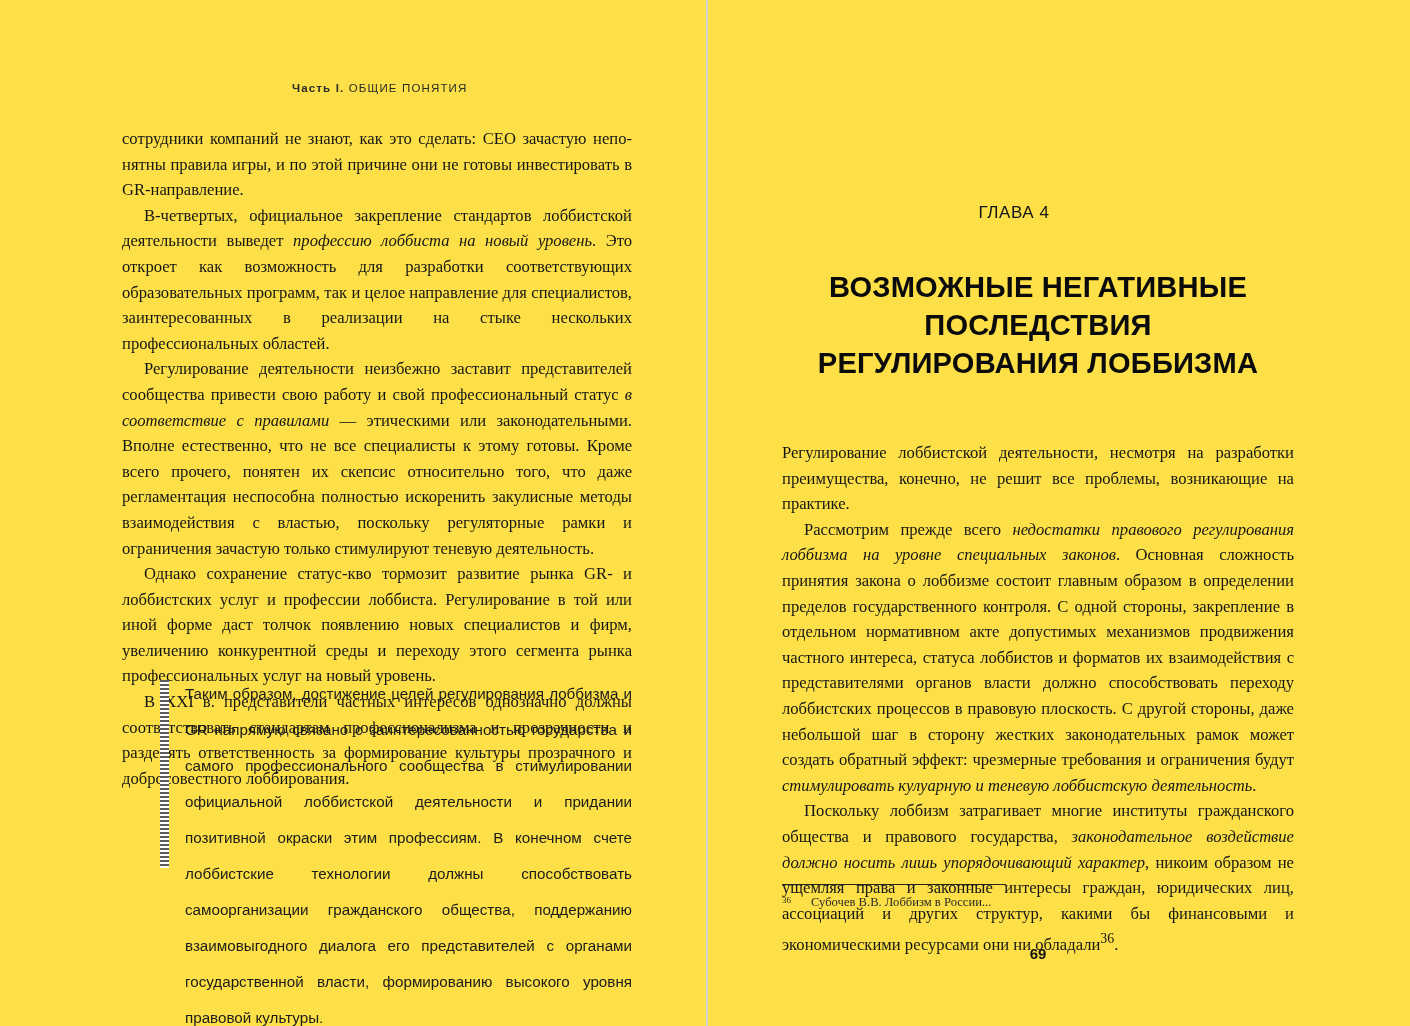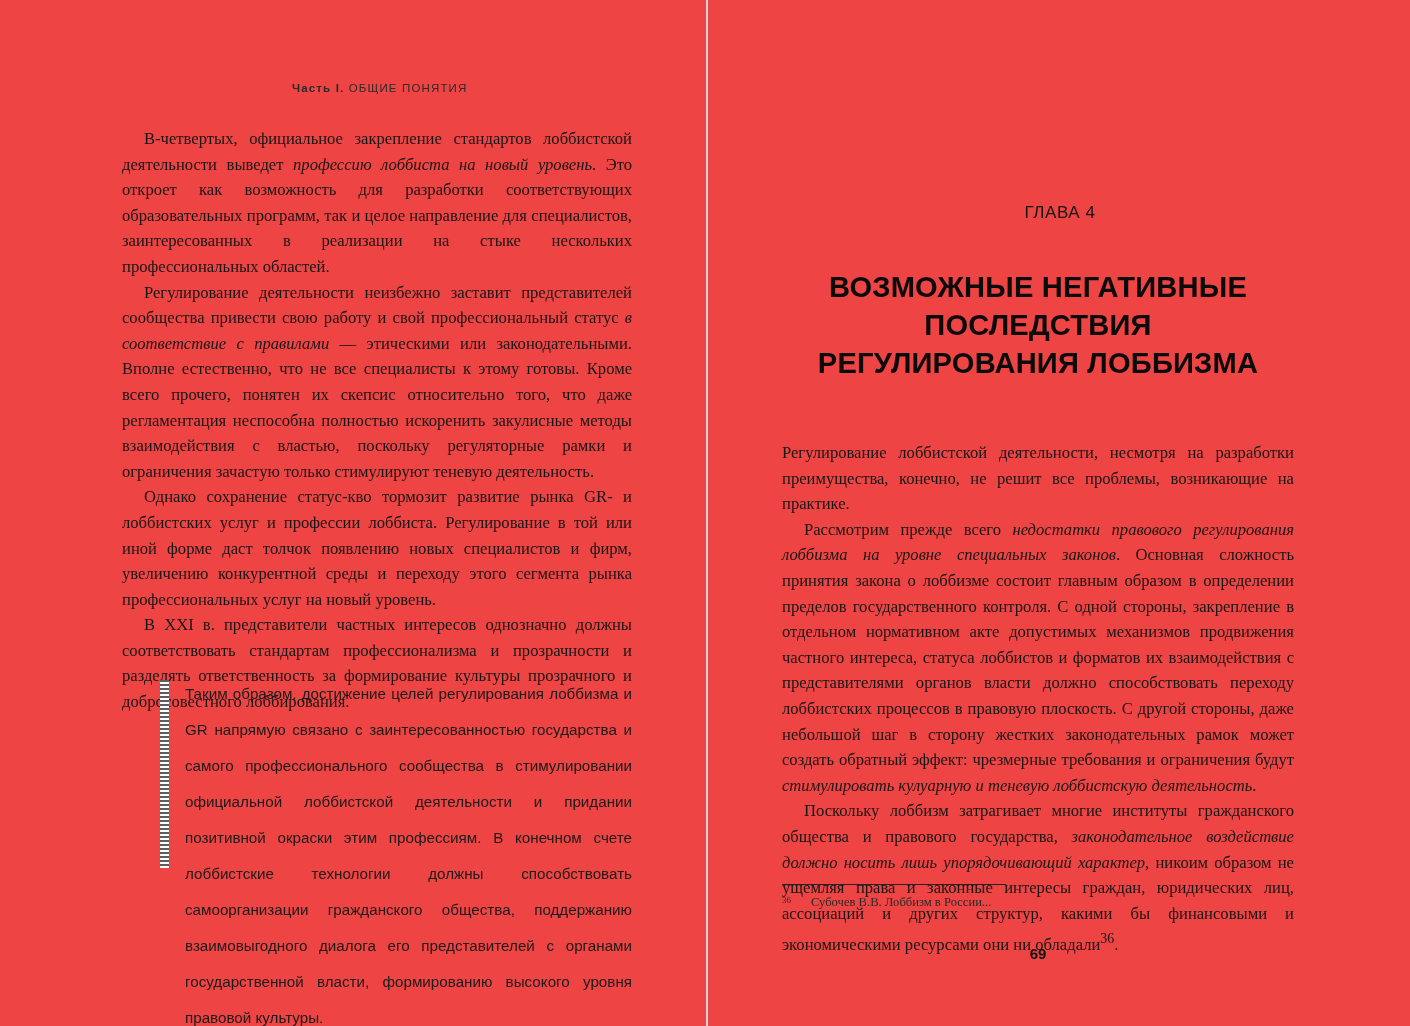--- a/index.html
+++ b/index.html
@@ -29,21 +29,21 @@
     top: 0;
     width: 2px;
     height: 1026px;
     background: #d2d3d5;
   }
 
   .page {
     position: absolute;
     top: 0;
     height: 1026px;
-    background: #ef4444;
+    background: #fde047;
   }
   .page-left  { left: 0px;   width: 706px; }
   .page-right { left: 708px; width: 702px; }
 
   
   .running-head {
     position: absolute;
     left: 292px;
     top: 82px;
     font-family: "Liberation Sans", "DejaVu Sans", sans-serif;
@@ -110,21 +110,21 @@
     font-family: "Liberation Sans", "DejaVu Sans", sans-serif;
     font-size: 15.2px;
     line-height: 36px;
     text-align: justify;
     color: #1b1b1b;
   }
 
   
   .chapter-eyebrow {
     position: absolute;
-    left: 804px;
+    left: 758px;
     top: 203px;
     width: 512px;
     text-align: center;
     font-family: "Liberation Sans", "DejaVu Sans", sans-serif;
     font-size: 17px;
     font-weight: 400;
     letter-spacing: 0.6px;
     color: #141414;
   }
   .chapter-title {
@@ -191,20 +191,21 @@
 <div class="spread">
 
   <div class="page page-left">
 
     <div class="running-head">
       <span class="rh-part">Часть I.</span><span class="rh-rest"> ОБЩИЕ ПОНЯТИЯ</span>
     </div>
 
     <div class="col-left">
 
+      <p class="body">сотрудники компаний не знают, как это сделать: CEO зачастую непо-нятны правила игры, и по этой причине они не готовы инвестировать в GR-направление.</p>
 
       <p class="body indent">В-четвертых, официальное закрепление стандартов лоббистской деятельности выведет <i>профессию лоббиста на новый уровень</i>. Это откроет как возможность для разработки соответствующих образовательных программ, так и целое направление для специалистов, заинтересованных в реализации на стыке нескольких профессиональных областей.</p>
 
       <p class="body indent">Регулирование деятельности неизбежно заставит представителей сообщества привести свою работу и свой профессиональный статус <i>в соответствие с правилами</i> — этическими или законодательными. Вполне естественно, что не все специалисты к этому готовы. Кроме всего прочего, понятен их скепсис относительно того, что даже регламентация неспособна полностью искоренить закулисные методы взаимодействия с властью, поскольку регуляторные рамки и ограничения зачастую только стимулируют теневую деятельность.</p>
 
       <p class="body indent">Однако сохранение статус-кво тормозит развитие рынка GR- и лоббистских услуг и профессии лоббиста. Регулирование в той или иной форме даст толчок появлению новых специалистов и фирм, увеличению конкурентной среды и переходу этого сегмента рынка профессиональных услуг на новый уровень.</p>
 
       <p class="body indent">В XXI в. представители частных интересов однозначно должны соответствовать стандартам профессионализма и прозрачности и разделять ответственность за формирование культуры прозрачного и добросовестного лоббирования.</p>
 
     </div>

